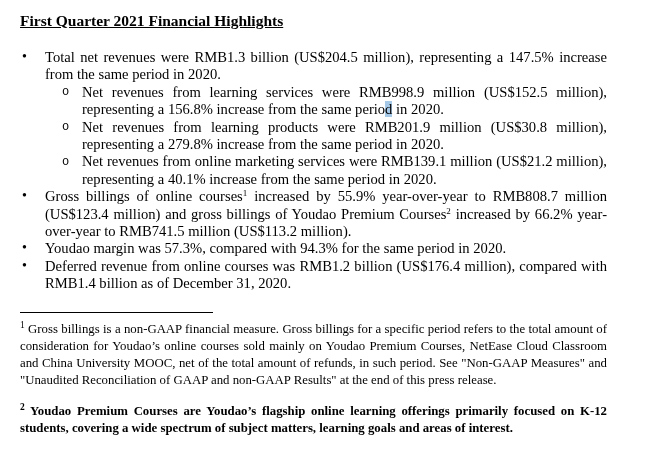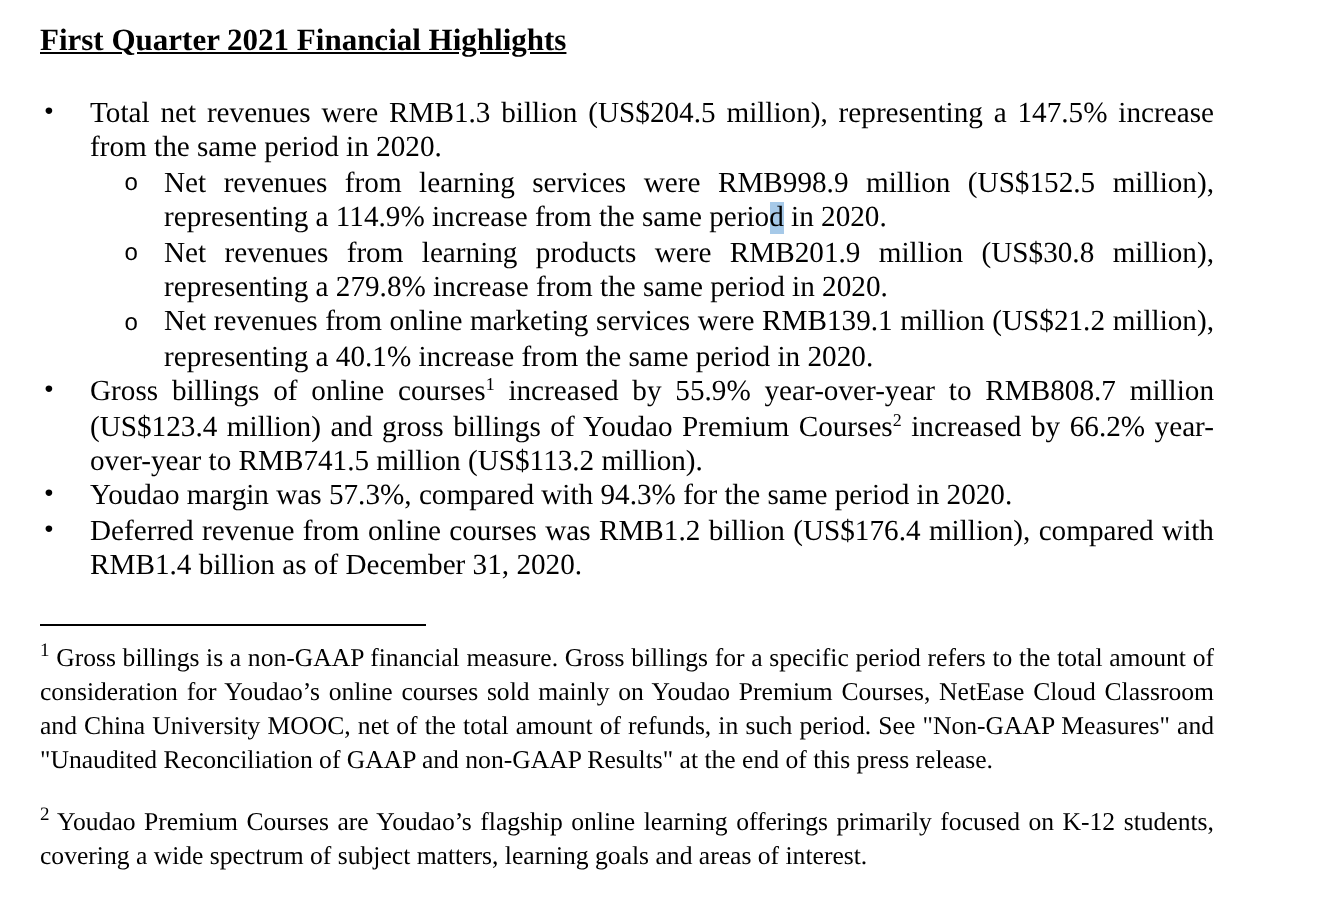--- a/index.html
+++ b/index.html
@@ -55,40 +55,40 @@
     width: 193px;
     border: none;
     border-top: 1.5px solid #000;
     margin: 19px 0 8px 0;
   }
   .footnote {
     font-size: 12.8px;
     line-height: 17.2px;
     text-align: justify;
   }
-  .footnote + .footnote { margin-top: 13px; }
+  .footnote + .footnote { margin-top: 13px; font-weight: bold; }
   .footnote sup.fnref { font-size: 9.5px; }
 </style>
 </head>
 <body>
 
 <div class="page">
 
   <h1 class="doc-title">First Quarter 2021 Financial Highlights</h1>
 
   <div class="body-text">
 
     <div class="li1">
       <span class="glyph1">•</span>
       <span class="bold">Total net revenues</span><span> were RMB1.3 billion (US$204.5 million), representing a 147.5% increase from the same period in 2020.</span>
     </div>
 
     <div class="li2">
       <span class="glyph2">o</span>
-      <span class="bold">Net revenues from learning services</span><span> were RMB998.9 million (US$152.5 million), representing a 114.9% increase from the same perio</span><span class="hl">d</span><span> in 2020.</span>
+      <span class="bold">Net revenues from learning services</span><span> were RMB998.9 million (US$152.5 million), representing a 156.8% increase from the same perio</span><span class="hl">d</span><span> in 2020.</span>
     </div>
 
     <div class="li2">
       <span class="glyph2">o</span>
       <span class="bold">Net revenues from learning products</span><span> were RMB201.9 million (US$30.8 million), representing a 279.8% increase from the same period in 2020.</span>
     </div>
 
     <div class="li2">
       <span class="glyph2">o</span>
       <span class="bold">Net revenues from online marketing services</span><span> were RMB139.1 million (US$21.2 million), representing a 40.1% increase from the same period in 2020.</span>

